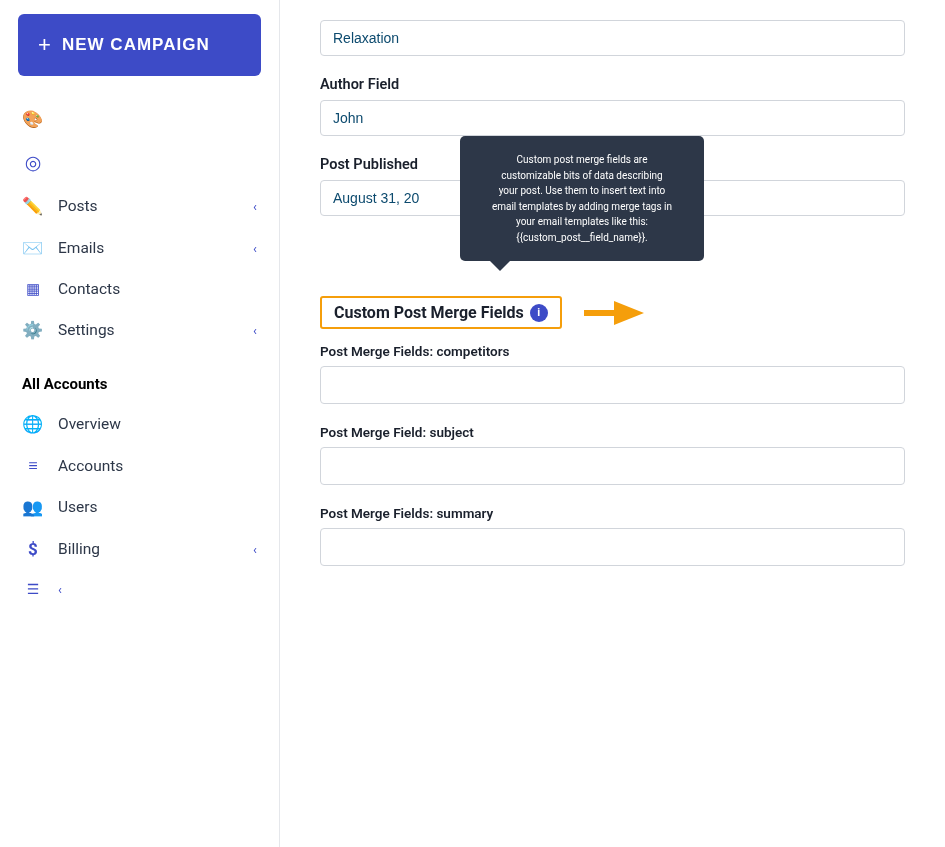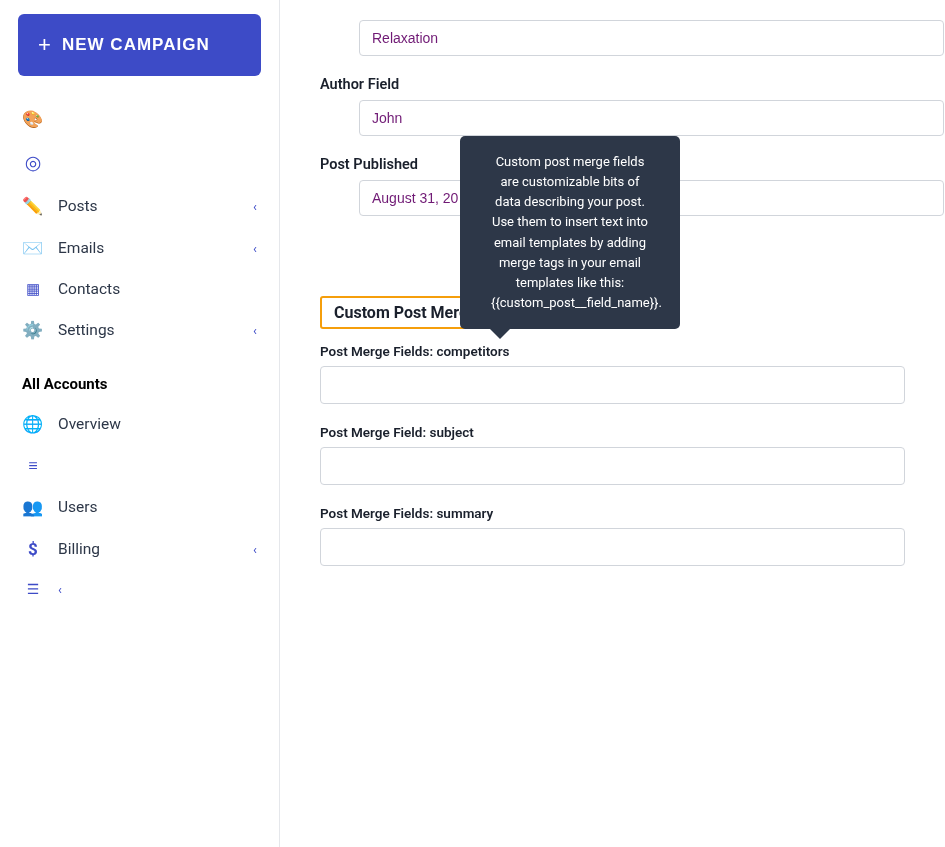--- a/index.html
+++ b/index.html
@@ -96,24 +96,23 @@
       color: #1a202c;
       margin-bottom: 7px;
     }
 
     .field-input {
       width: 100%;
       border: 1px solid #d1d5db;
       border-radius: 4px;
       padding: 9px 12px;
       font-size: 14px;
-      color: #701a75;
+      color: #0c4a6e;
       background: #fff;
       outline: none;
-      margin-left: 39px;
     }
 
     
     .merge-fields-header {
       display: flex;
       align-items: center;
       gap: 8px;
       margin-bottom: 14px;
       margin-top: 10px;
       position: relative;
@@ -160,24 +159,24 @@
       width: 30px;
       height: 6px;
       background: #f59e0b;
     }
 
     
     .tooltip-box {
       position: absolute;
       top: -210px;
       left: 50px;
-      width: 220px;
+      width: 244px;
       background: #2d3748;
       color: #fff;
-      font-size: 13px;
+      font-size: 10px;
       line-height: 1.55;
       padding: 16px 31px;
       border-radius: 5px;
       z-index: 10;
       text-align: center;
     }
     .tooltip-box::after {
       content: '';
       position: absolute;
       bottom: -10px;
@@ -253,20 +252,21 @@
 
   <div class="section-header">All Accounts</div>
 
   <div class="nav-section">
     <div class="nav-item">
       <span class="icon">🌐</span>
       <span class="label">Overview</span>
     </div>
     <div class="nav-item">
       <span class="icon" style="font-size:16px;">≡</span>
+      <span class="label">Accounts</span>
     </div>
     <div class="nav-item">
       <span class="icon">👥</span>
       <span class="label">Users</span>
     </div>
     <div class="nav-item">
       <span class="icon" style="color:#3d4bc7;font-weight:700;">$</span>
       <span class="label">Billing</span>
       <span class="chevron">‹</span>
     </div>

